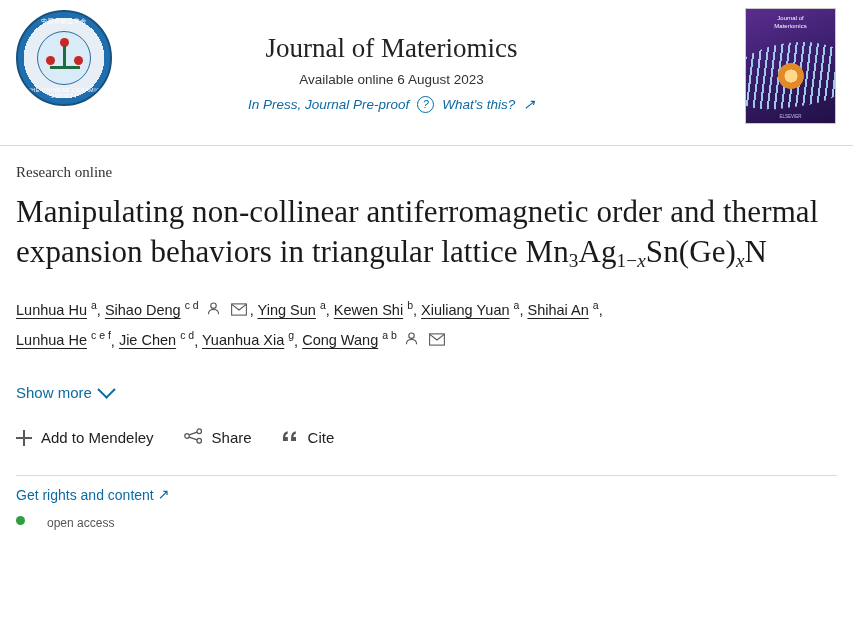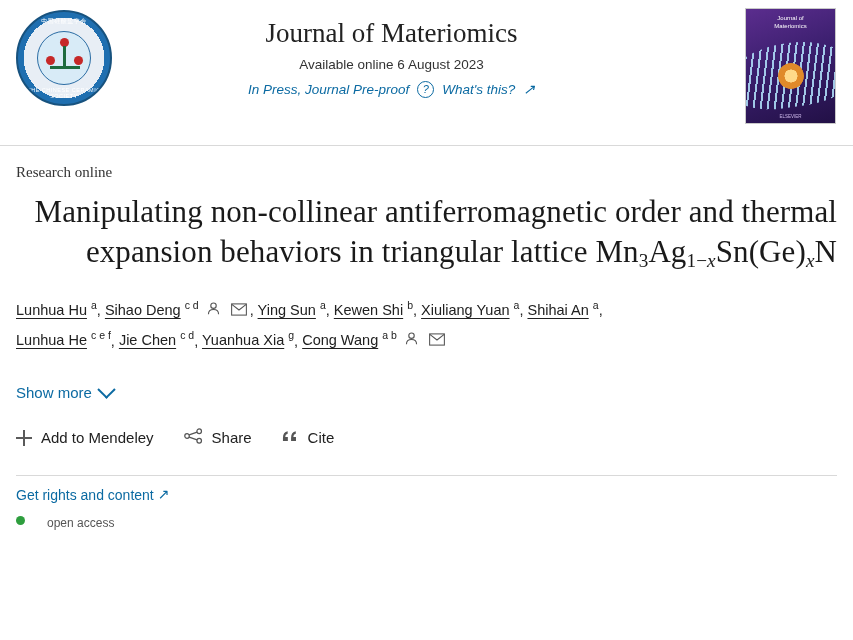--- a/index.html
+++ b/index.html
@@ -53,21 +53,21 @@
     border-radius: 50%;
     background: #c62828;
   }
   .journal-logo .emblem-bar {
     position: absolute;
     background: #1d6b3f;
   }
 
   .header-center {
     position: absolute;
-    left: 130px; right: 200px; top: 18px;
+    left: 130px; right: 200px; top: 33px;
     text-align: center;
   }
   .journal-title {
     font-family: "Liberation Serif", serif;
     font-size: 27px;
     color: #222;
     line-height: 1.15;
     margin-bottom: 8px;
   }
   .avail-line {
@@ -149,21 +149,20 @@
     margin-top: 18px;
   }
   h1.article-title {
     font-family: "Liberation Serif", serif;
     font-weight: normal;
     font-size: 31px;
     line-height: 1.28;
     color: #1a1a1a;
     margin: 11px 0 0 0;
     letter-spacing: .1px;
-    text-align: right;
   }
   h1.article-title sub { font-size: 0.62em; vertical-align: -0.25em; }
   h1.article-title i { font-style: italic; }
 
   .authors {
     margin-top: 22px;
     font-size: 14.5px;
     line-height: 2.0;
     color: #212121;
   }

